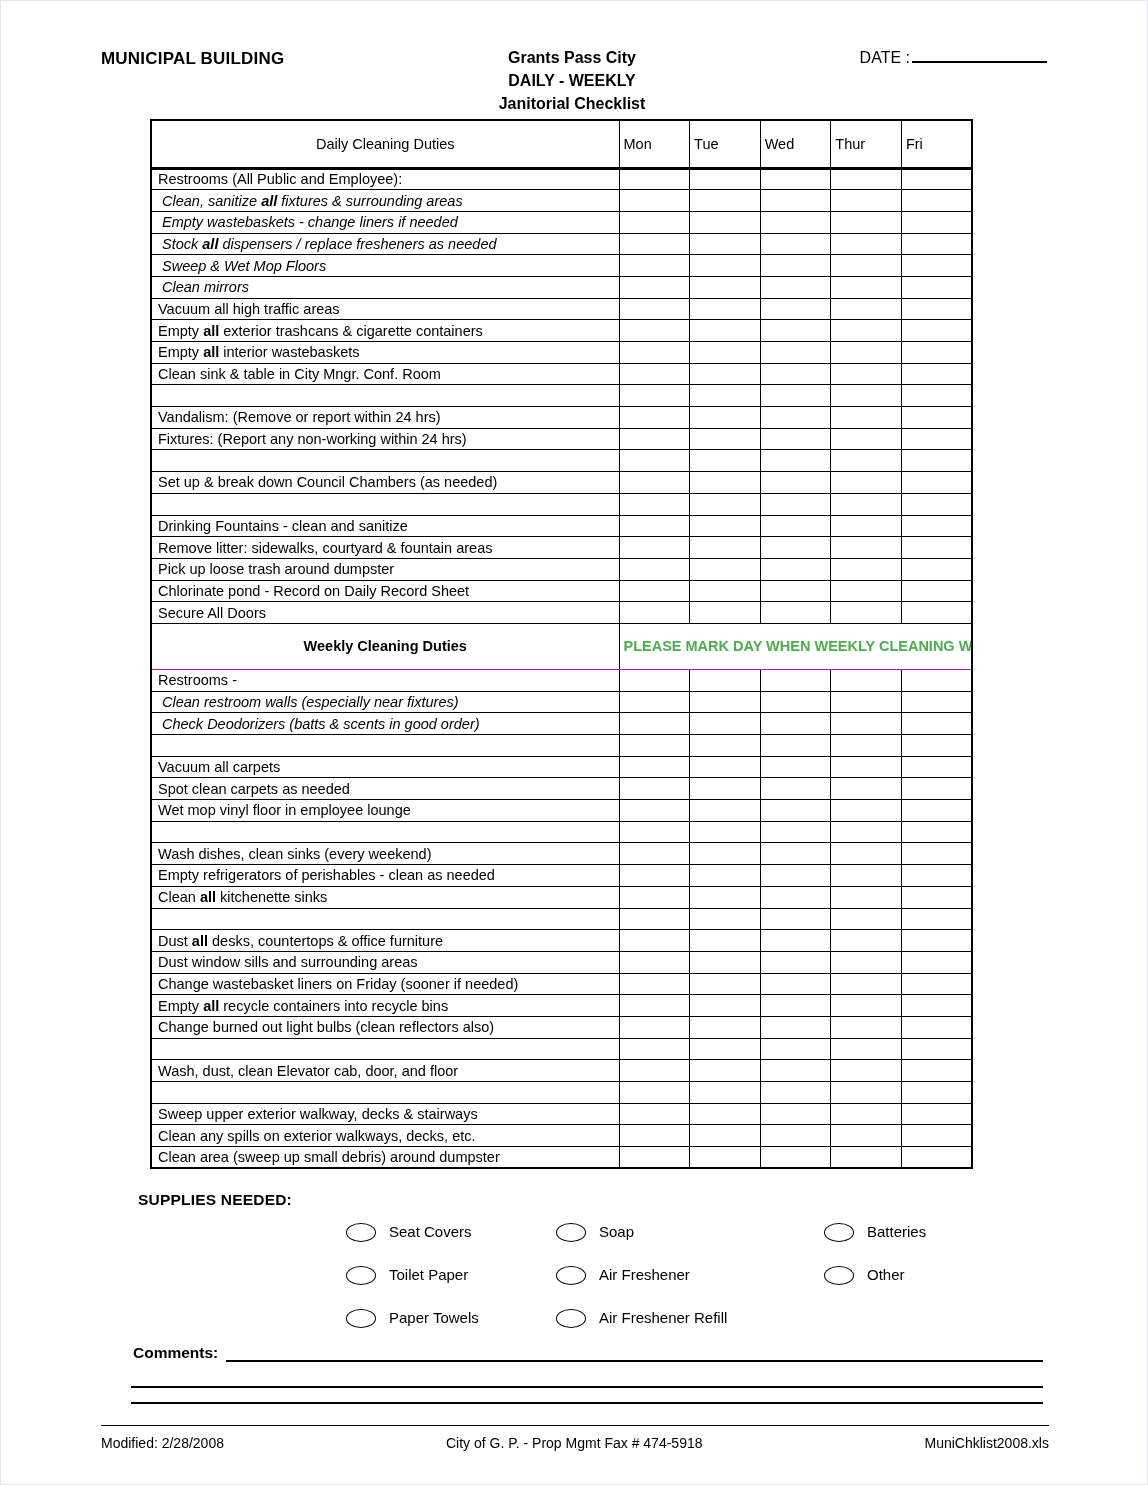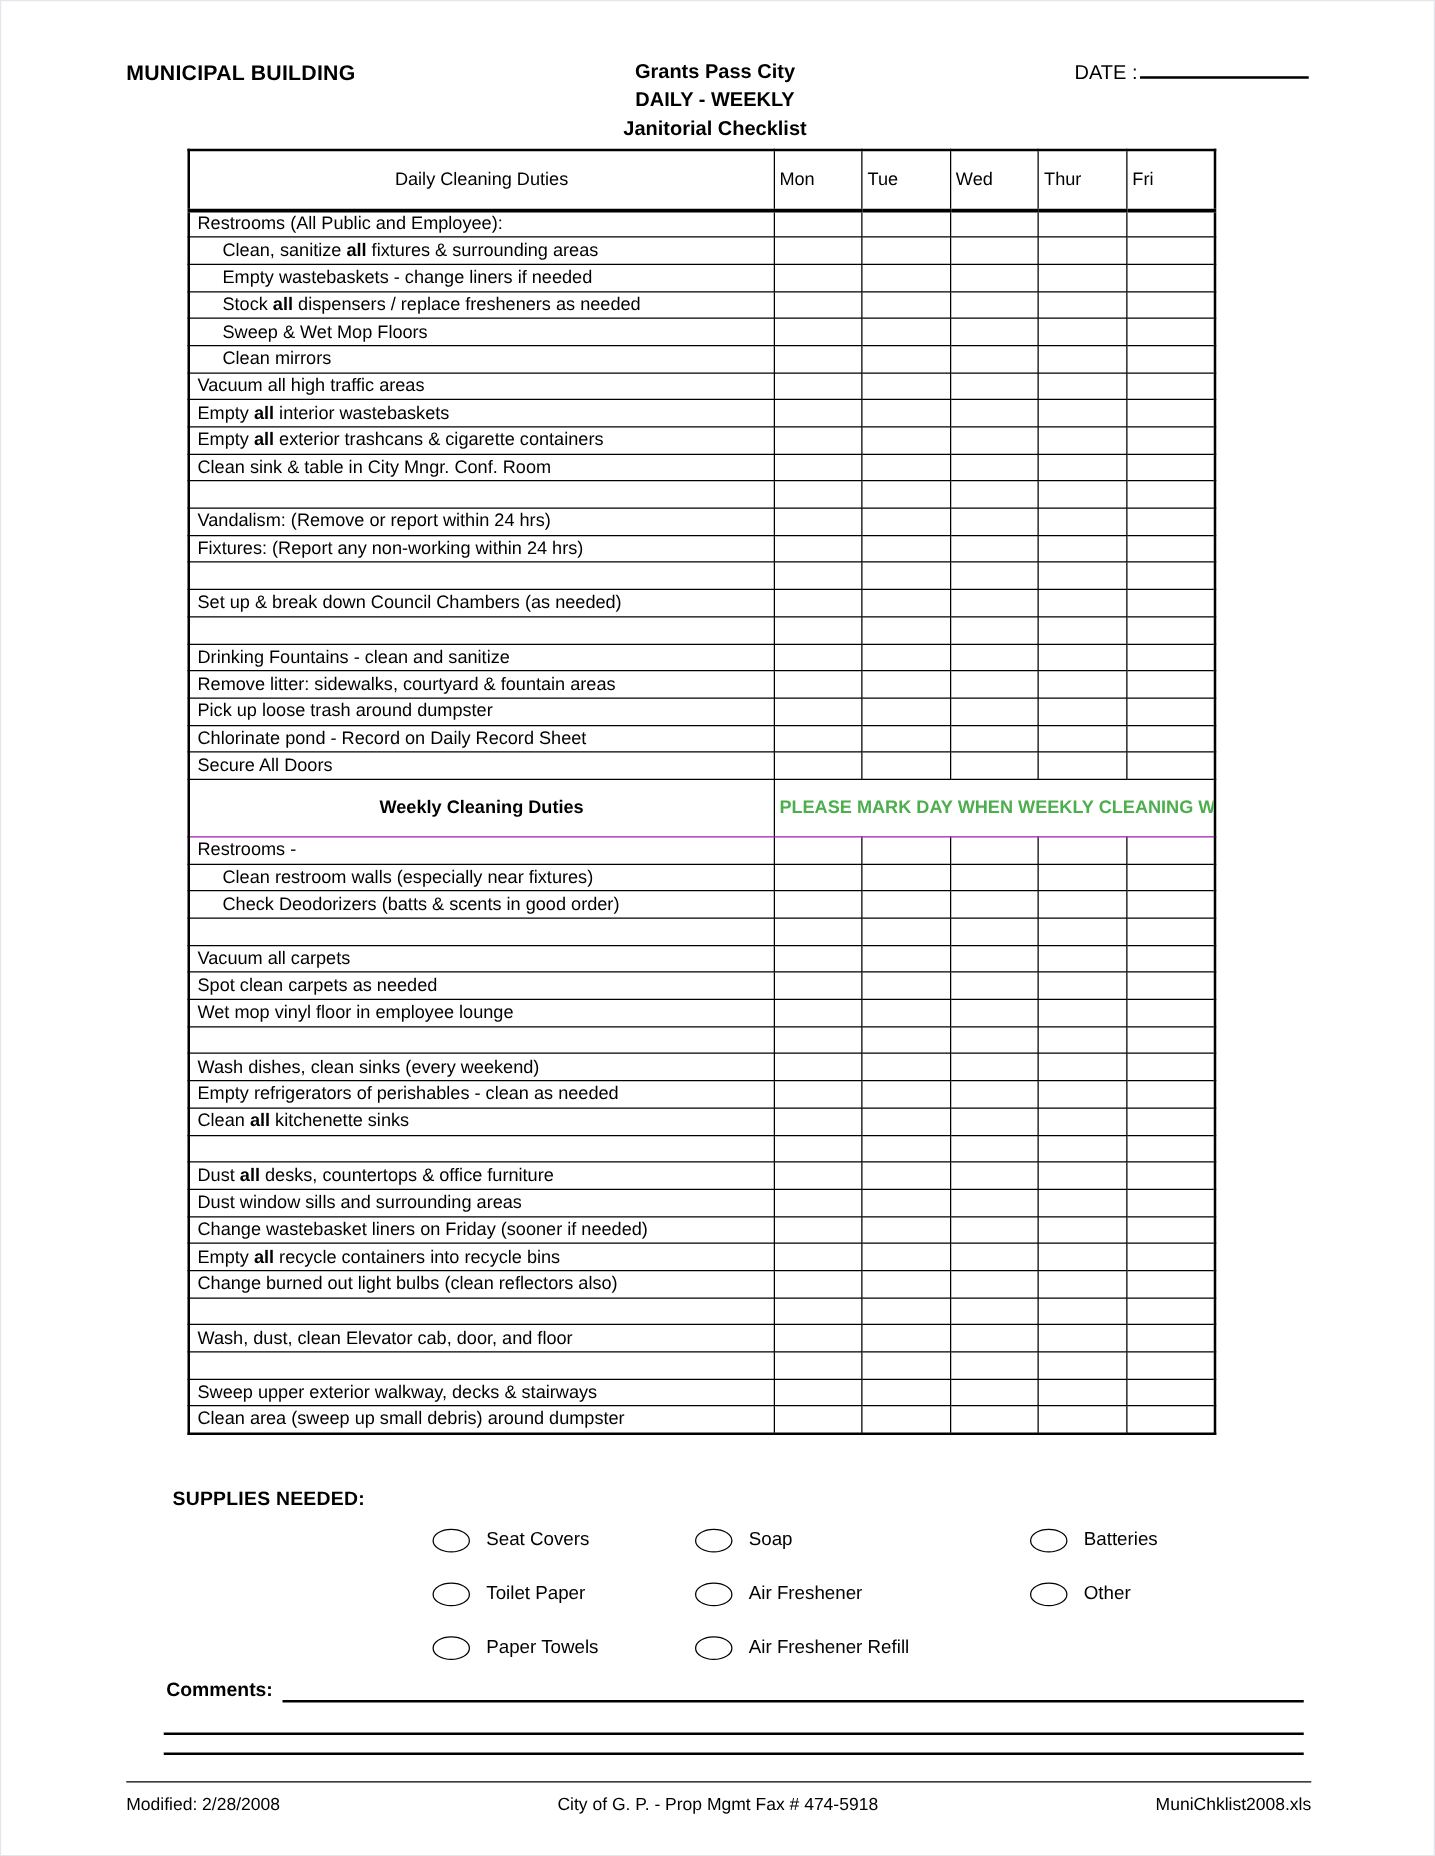--- a/index.html
+++ b/index.html
@@ -37,21 +37,21 @@
     font-size:14.5px; font-weight:normal;
     padding:0 4px; overflow:hidden; white-space:nowrap;
     vertical-align:middle;
   }
   .head-row { height:48px; }
   .head-row th { border-bottom:3px solid #000; }
   .section-title { font-size:19px; font-weight:bold; text-align:center; }
   .day-hdr { font-size:15.5px; font-weight:bold; text-align:left; }
   tr.task-tr { height:21.7px; }
   td.task { text-align:left; padding-left:6px; }
-  td.task.indent { padding-left:26px; }
+  td.task.indent { padding-left:10px;font-style:italic; }
   .weekly-head-row { height:46px; }
   .weekly-head-row th, .weekly-head-row td { border-bottom:1px solid #a21caf;font-weight:bold; }
   .weekly-note {
     font-weight:bold; text-align:center; font-size:15px;
     white-space:normal; line-height:1.35;
   }
   b { font-weight:bold; }
 
   
   .supplies { position:absolute; top:1190px; left:137px; width:911px; }
@@ -170,29 +170,29 @@
         </tr>
         <tr class="task-tr">
           <td class="task">Vacuum all high traffic areas</td>
           <td class="day-cell"></td>
           <td class="day-cell"></td>
           <td class="day-cell"></td>
           <td class="day-cell"></td>
           <td class="day-cell"></td>
         </tr>
         <tr class="task-tr">
+          <td class="task">Empty <b>all</b> exterior trashcans &amp; cigarette containers</td>
+          <td class="day-cell"></td>
+          <td class="day-cell"></td>
+          <td class="day-cell"></td>
+          <td class="day-cell"></td>
+          <td class="day-cell"></td>
+        </tr>
+        <tr class="task-tr">
           <td class="task">Empty <b>all</b> interior wastebaskets</td>
-          <td class="day-cell"></td>
-          <td class="day-cell"></td>
-          <td class="day-cell"></td>
-          <td class="day-cell"></td>
-          <td class="day-cell"></td>
-        </tr>
-        <tr class="task-tr">
-          <td class="task">Empty <b>all</b> exterior trashcans &amp; cigarette containers</td>
           <td class="day-cell"></td>
           <td class="day-cell"></td>
           <td class="day-cell"></td>
           <td class="day-cell"></td>
           <td class="day-cell"></td>
         </tr>
         <tr class="task-tr">
           <td class="task">Clean sink &amp; table in City Mngr. Conf. Room</td>
           <td class="day-cell"></td>
           <td class="day-cell"></td>
@@ -458,20 +458,28 @@
         </tr>
         <tr class="task-tr">
           <td class="task">Sweep upper exterior walkway, decks &amp; stairways</td>
           <td class="day-cell"></td>
           <td class="day-cell"></td>
           <td class="day-cell"></td>
           <td class="day-cell"></td>
           <td class="day-cell"></td>
         </tr>
         <tr class="task-tr">
+          <td class="task">Clean any spills on exterior walkways, decks, etc.</td>
+          <td class="day-cell"></td>
+          <td class="day-cell"></td>
+          <td class="day-cell"></td>
+          <td class="day-cell"></td>
+          <td class="day-cell"></td>
+        </tr>
+        <tr class="task-tr">
           <td class="task">Clean area (sweep up small debris) around dumpster</td>
           <td class="day-cell"></td>
           <td class="day-cell"></td>
           <td class="day-cell"></td>
           <td class="day-cell"></td>
           <td class="day-cell"></td>
         </tr>
       </tbody>
   </table>
 

